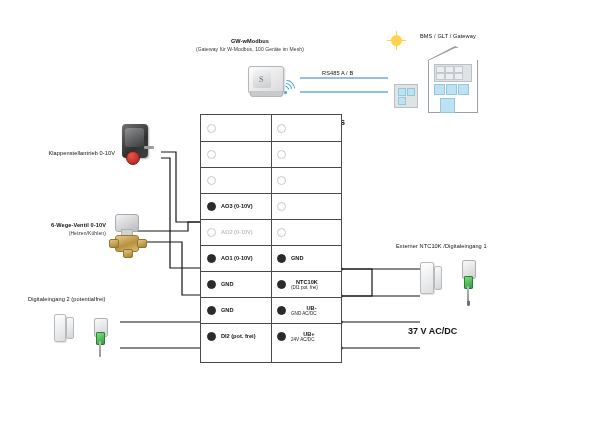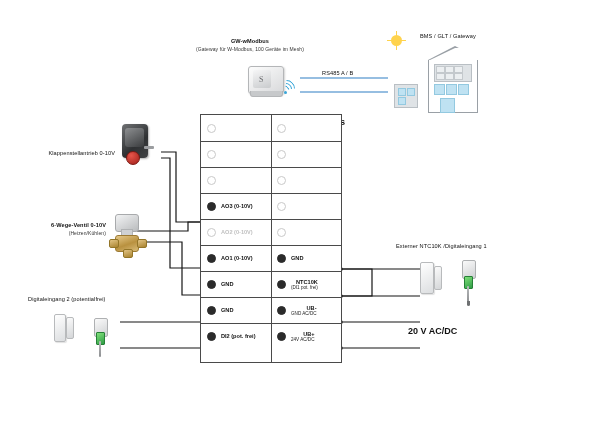--- a/index.html
+++ b/index.html
@@ -296,15 +296,15 @@
   <div class="abs lbl" style="left:396px;top:243px;">Externer NTC10K /Digitaleingang 1</div>
   <div class="dev" style="left:416px;top:256px;width:76px;height:54px;">
     <div class="cs-a" style="left:4px;top:6px;height:30px;width:12px;"></div>
     <div class="cs-b" style="left:18px;top:10px;height:22px;"></div>
     <div class="probe-h" style="left:46px;top:4px;"></div>
     <div class="probe-c" style="left:48px;top:20px;"></div>
     <div class="probe-t" style="left:51px;top:30px;"></div>
     <div class="probe-tip" style="left:50.5px;top:45px;"></div>
   </div>
 
-  <div class="vac" style="left:408px;top:326px;">20 V AC/DC</div>
+  <div class="vac" style="left:408px;top:326px;">37 V AC/DC</div>
 
 </div>
 
 </body></html>

